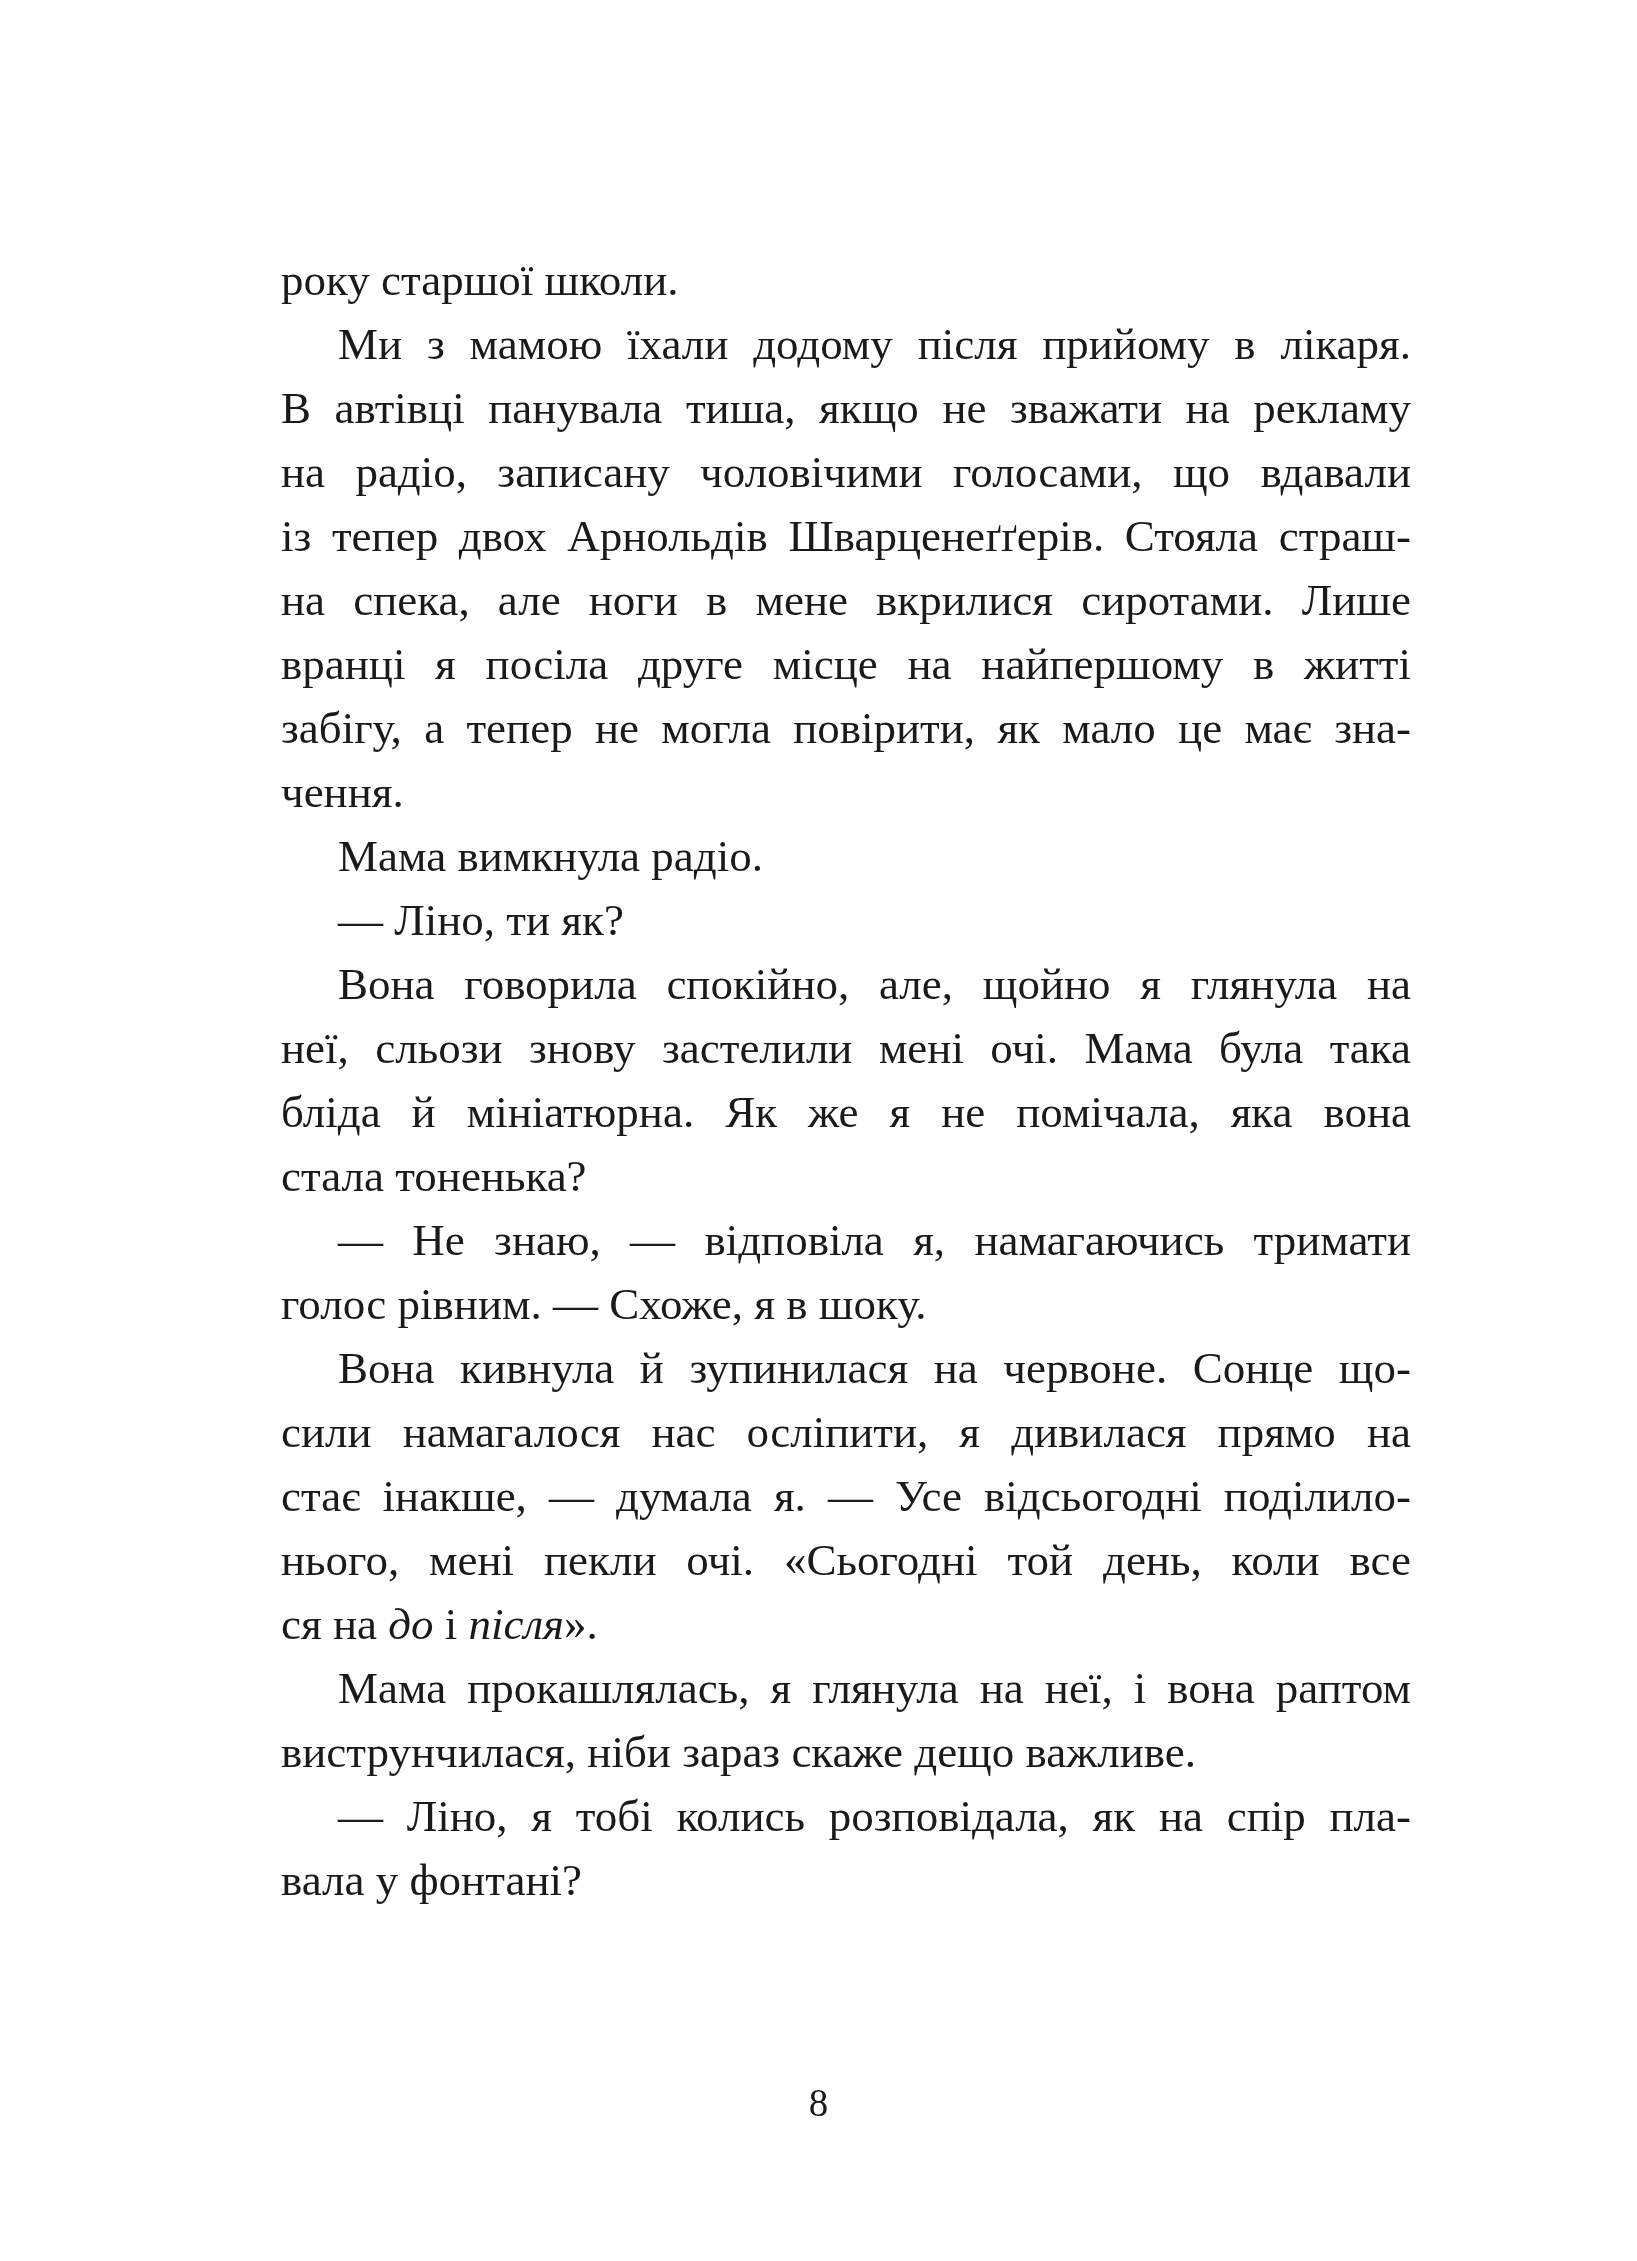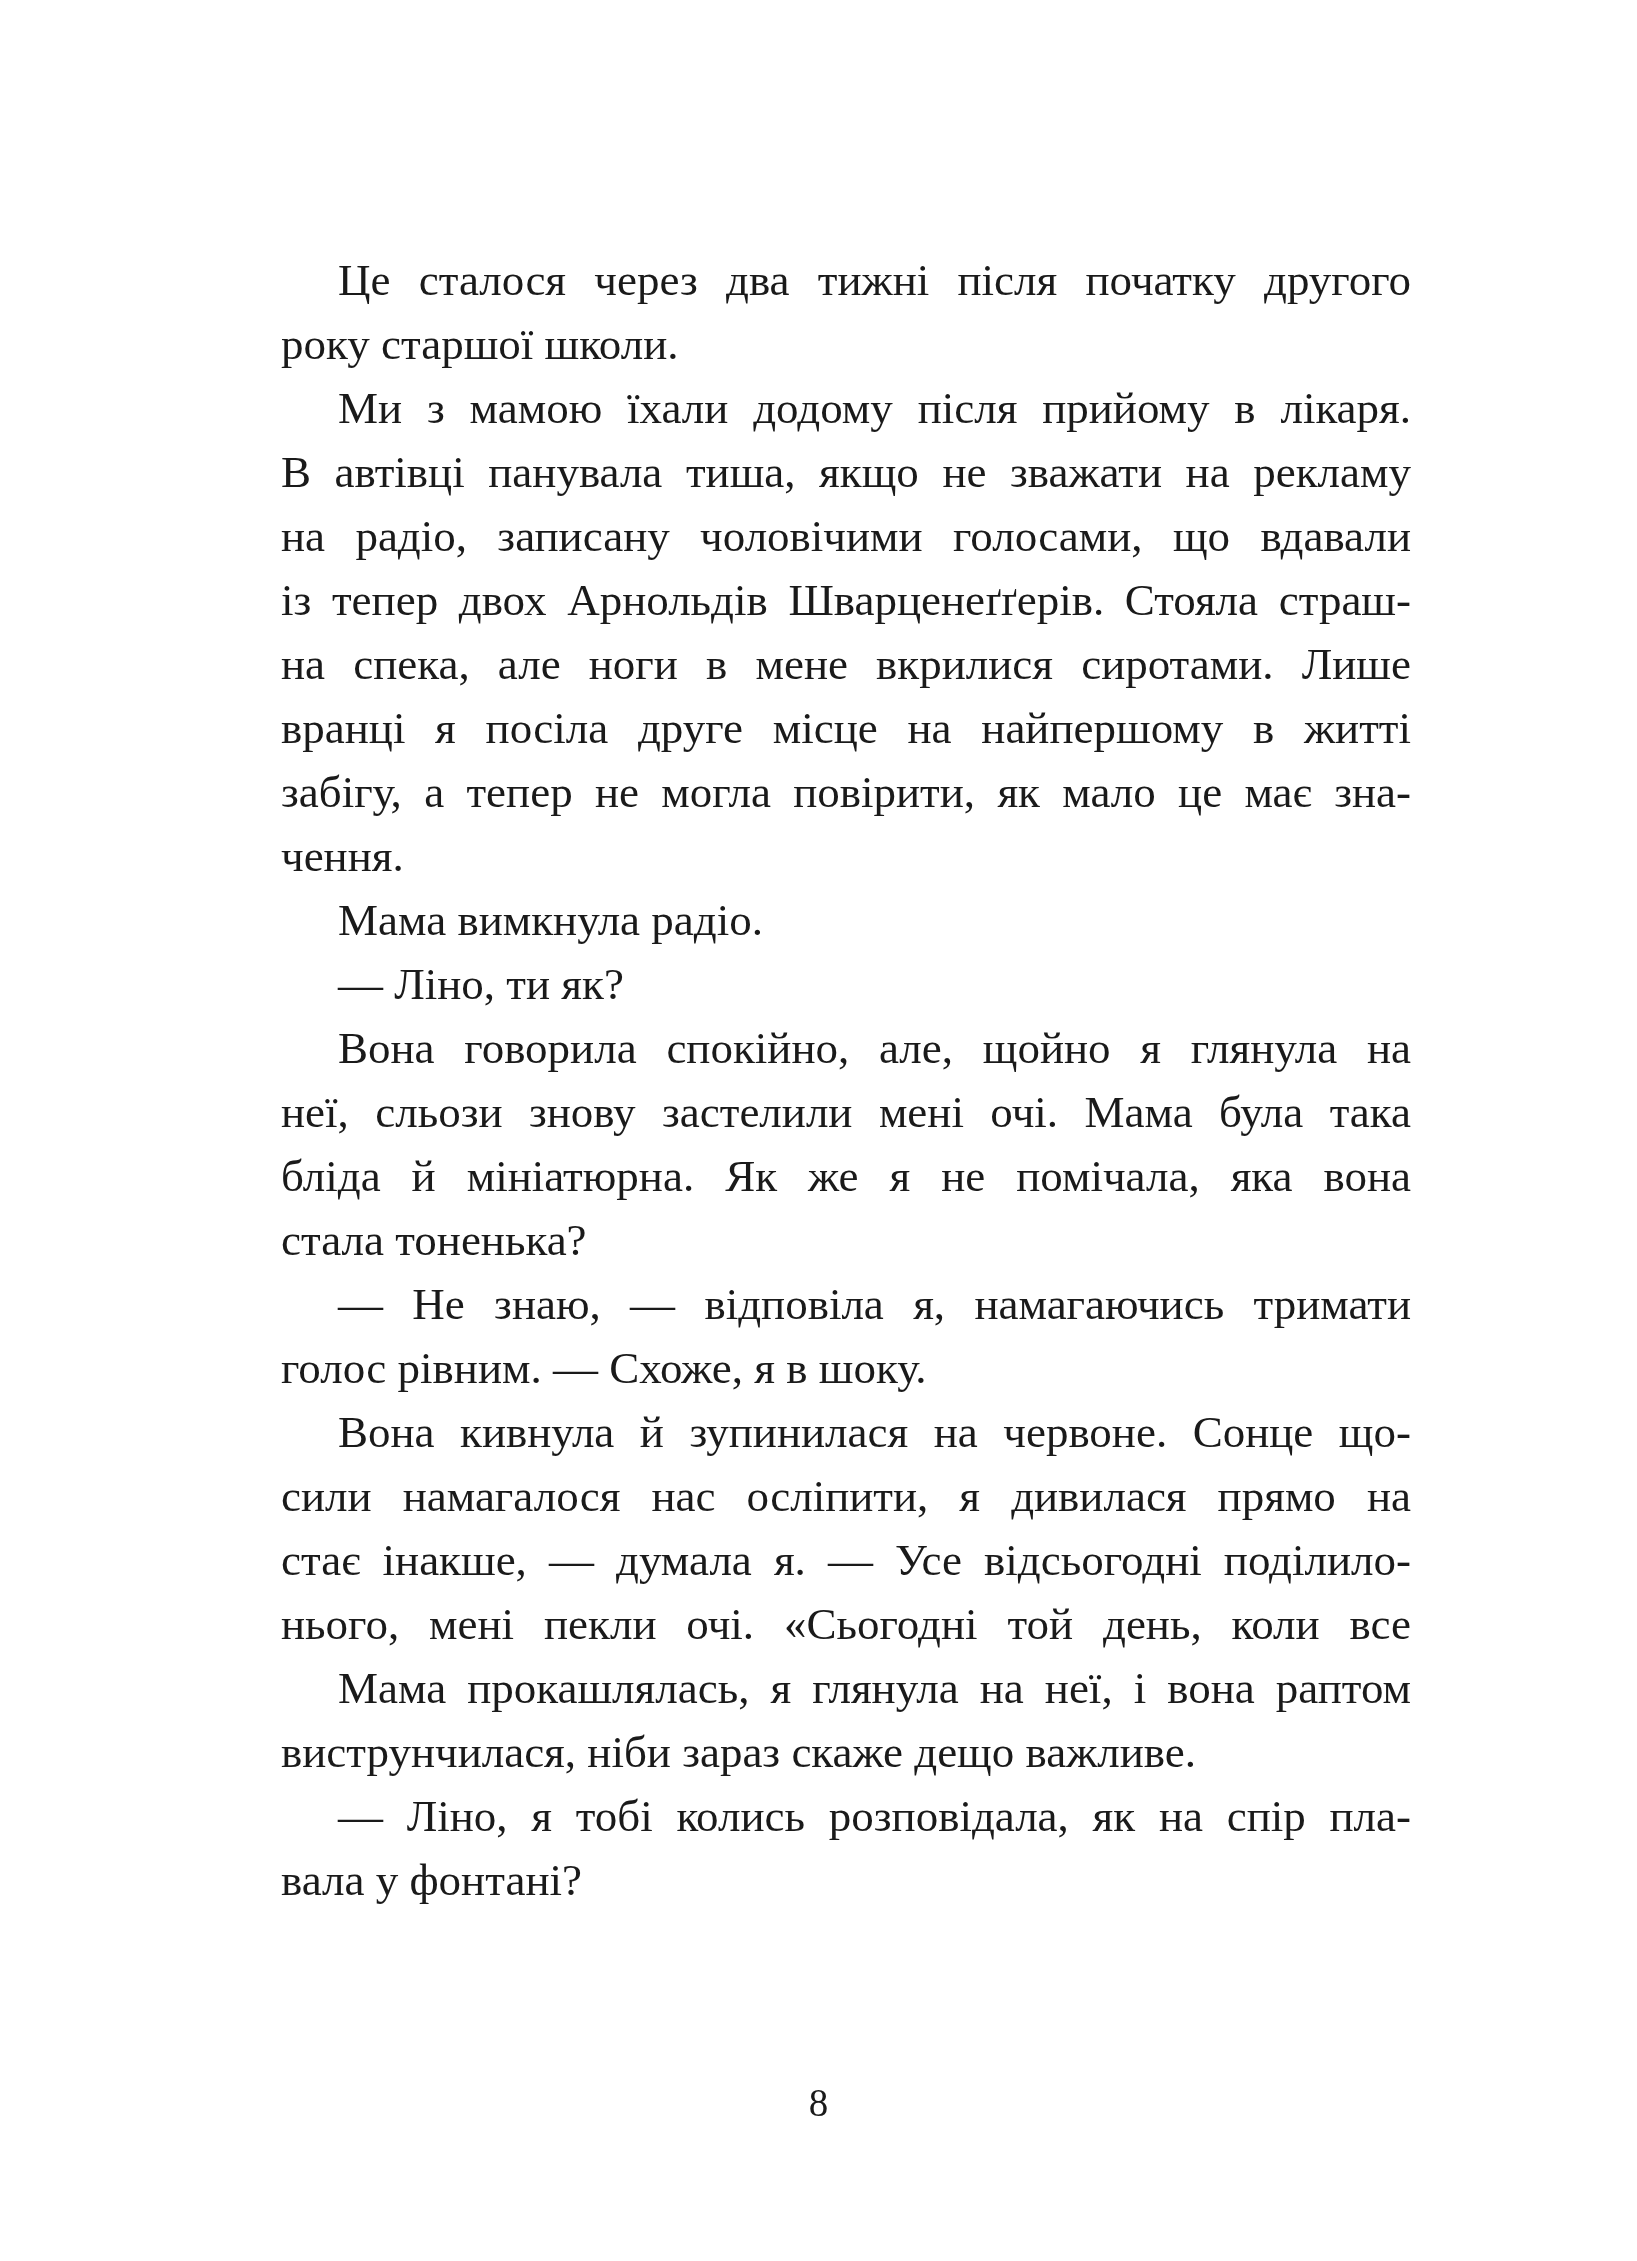--- a/index.html
+++ b/index.html
@@ -57,21 +57,20 @@
     font-size: 39px;
     line-height: 56px;
     color: #1a1a1a;
   }
 </style>
 </head>
 <body>
 
 <div class="page">
   <div class="text-column">
-    <span class="line indent">Це сталося через два тижні після початку другого</span>
     <span class="line last">року старшої школи.</span>
     <span class="line indent">Ми з мамою їхали додому після прийому в лікаря.</span>
     <span class="line">В автівці панувала тиша, якщо не зважати на рекламу</span>
     <span class="line">на радіо, записану чоловічими голосами, що вдавали</span>
     <span class="line">із тепер двох Арнольдів Шварценеґґерів. Стояла страш-</span>
     <span class="line">на спека, але ноги в мене вкрилися сиротами. Лише</span>
     <span class="line">вранці я посіла друге місце на найпершому в житті</span>
     <span class="line">забігу, а тепер не могла повірити, як мало це має зна-</span>
     <span class="line last">чення.</span>
     <span class="line indent last">Мама вимкнула радіо.</span>
@@ -79,20 +78,21 @@
     <span class="line indent">Вона говорила спокійно, але, щойно я глянула на</span>
     <span class="line">неї, сльози знову застелили мені очі. Мама була така</span>
     <span class="line">бліда й мініатюрна. Як же я не помічала, яка вона</span>
     <span class="line last">стала тоненька?</span>
     <span class="line indent">— Не знаю, — відповіла я, намагаючись тримати</span>
     <span class="line last">голос рівним. — Схоже, я в шоку.</span>
     <span class="line indent">Вона кивнула й зупинилася на червоне. Сонце що-</span>
     <span class="line">сили намагалося нас осліпити, я дивилася прямо на</span>
     <span class="line">стає інакше, — думала я. — Усе відсьогодні поділило-</span>
     <span class="line">нього, мені пекли очі. «Сьогодні той день, коли все</span>
+    <span class="line last"><span>ся на </span><i>до</i><span> і </span><i>після</i><span>».</span></span>
     <span class="line indent">Мама прокашлялась, я глянула на неї, і вона раптом</span>
     <span class="line last">виструнчилася, ніби зараз скаже дещо важливе.</span>
     <span class="line indent">— Ліно, я тобі колись розповідала, як на спір пла-</span>
     <span class="line last">вала у фонтані?</span>
   </div>
   <div class="page-number">8</div>
 </div>
 
 
 </body></html>

